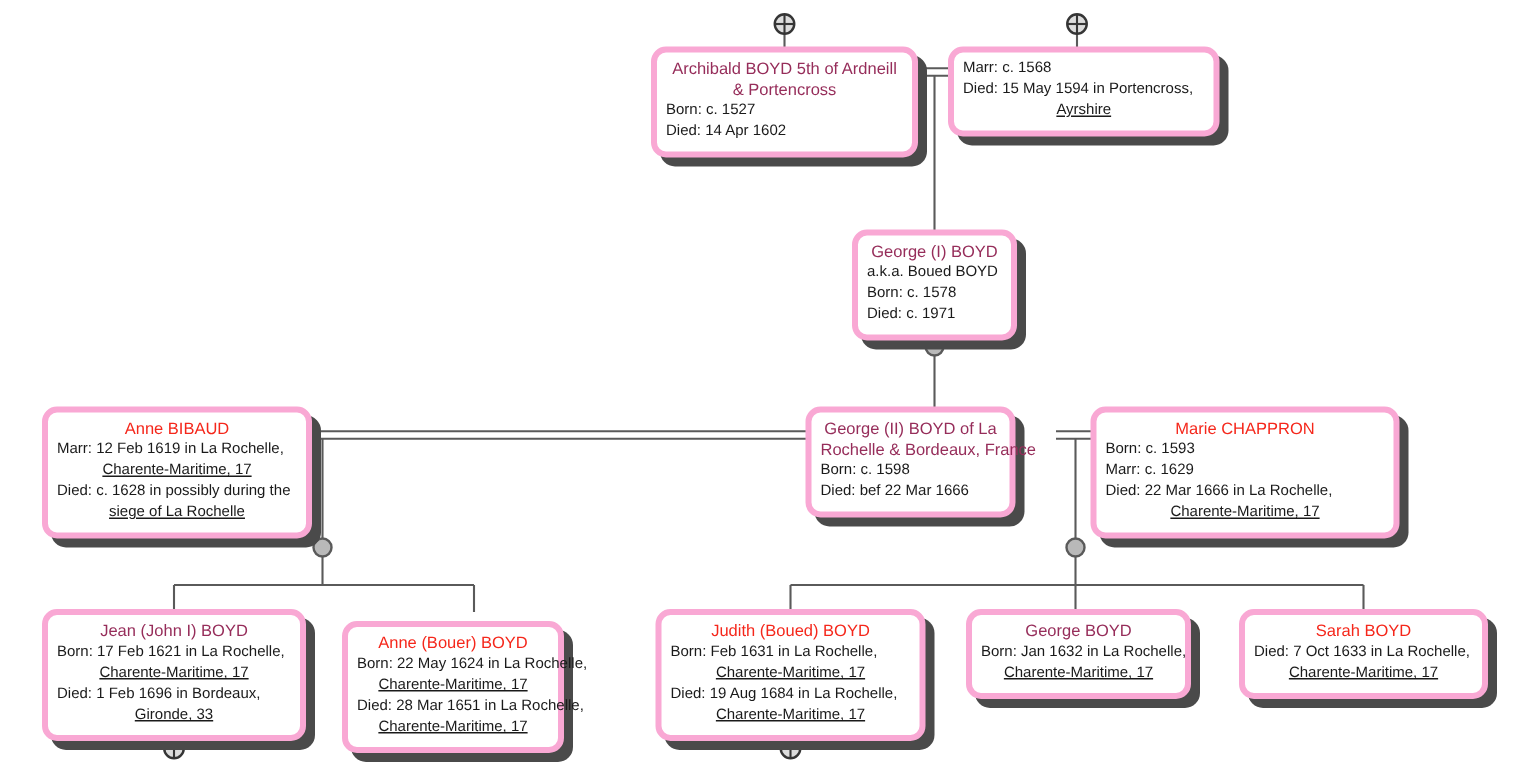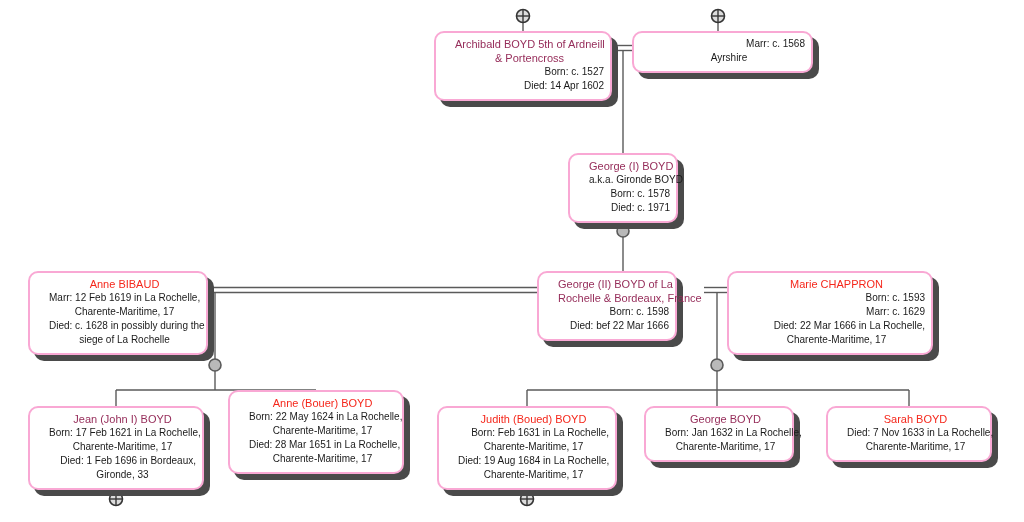--- a/index.html
+++ b/index.html
@@ -14,41 +14,42 @@
   #wires {
     position: absolute;
     left: 0; top: 0;
     z-index: 1;
   }
   .person-box {
     position: absolute;
     z-index: 2;
     box-sizing: border-box;
     background: #ffffff;
-    border: 2px solid #f9a8d4;
+    border: 4px solid #f9a8d4;
     border-radius: 10px;
     box-shadow: 6px 6px 0 #4a4a4a;
-    padding: 4px 6px 6px 19px;
+    padding: 4px 6px 6px 6px;
     cursor: pointer;
   }
   .person-name {
     text-align: center;
     font-size: 11px;
     line-height: 14px;
     white-space: nowrap;
   }
   .person-detail {
     font-size: 10px;
     line-height: 14px;
     color: #1a1a1a;
-    text-align: right;
+    text-align: left;
     white-space: nowrap;
   }
   .person-detail.cont {
     text-align: center;
+    text-decoration: underline;
   }
 </style>
 </head>
 <body>
 
 <div id="stage">
   <svg id="wires" width="1024" height="522">
       <line x1="612" y1="45.5" x2="634" y2="45.5" stroke="#5a5a5a" stroke-width="1.4"></line>
       <line x1="612" y1="50.5" x2="634" y2="50.5" stroke="#5a5a5a" stroke-width="1.4"></line>
       <line x1="623" y1="50" x2="623" y2="155" stroke="#5a5a5a" stroke-width="1.4"></line>
@@ -96,27 +97,28 @@
 <div class="person-box" style="left: 434px; top: 31px; width: 178px;">
       <div class="person-name" style="color: rgb(150, 45, 90);">
         <div>Archibald BOYD 5th of Ardneill</div>
         <div>&amp; Portencross</div>
       </div>
       <div class="person-detail">Born: c. 1527</div>
       <div class="person-detail">Died: 14 Apr 1602</div>
     </div>
     <div class="person-box" style="left: 632px; top: 31px; width: 181px;">
       <div class="person-detail">Marr: c. 1568</div>
+      <div class="person-detail">Died: 15 May 1594 in Portencross,</div>
       <div class="person-detail cont">Ayrshire</div>
     </div>
     <div class="person-box" style="left: 568px; top: 153px; width: 110px;">
       <div class="person-name" style="color: rgb(150, 45, 90);">
         <div>George (I) BOYD</div>
       </div>
-      <div class="person-detail">a.k.a. Gironde BOYD</div>
+      <div class="person-detail">a.k.a. Boued BOYD</div>
       <div class="person-detail">Born: c. 1578</div>
       <div class="person-detail">Died: c. 1971</div>
     </div>
     <div class="person-box" style="left: 28px; top: 271px; width: 180px;">
       <div class="person-name" style="color: rgb(245, 39, 27);">
         <div>Anne BIBAUD</div>
       </div>
       <div class="person-detail">Marr: 12 Feb 1619 in La Rochelle,</div>
       <div class="person-detail cont">Charente-Maritime, 17</div>
       <div class="person-detail">Died: c. 1628 in possibly during the</div>
@@ -141,21 +143,21 @@
     </div>
     <div class="person-box" style="left: 28px; top: 406px; width: 176px;">
       <div class="person-name" style="color: rgb(150, 45, 90);">
         <div>Jean (John I) BOYD</div>
       </div>
       <div class="person-detail">Born: 17 Feb 1621 in La Rochelle,</div>
       <div class="person-detail cont">Charente-Maritime, 17</div>
       <div class="person-detail">Died: 1 Feb 1696 in Bordeaux,</div>
       <div class="person-detail cont">Gironde, 33</div>
     </div>
-    <div class="person-box" style="left: 228px; top: 390px; width: 176px;">
+    <div class="person-box" style="left: 228px; top: 414px; width: 148px;">
       <div class="person-name" style="color: rgb(245, 39, 27);">
         <div>Anne (Bouer) BOYD</div>
       </div>
       <div class="person-detail">Born: 22 May 1624 in La Rochelle,</div>
       <div class="person-detail cont">Charente-Maritime, 17</div>
       <div class="person-detail">Died: 28 Mar 1651 in La Rochelle,</div>
       <div class="person-detail cont">Charente-Maritime, 17</div>
     </div>
     <div class="person-box" style="left: 437px; top: 406px; width: 180px;">
       <div class="person-name" style="color: rgb(245, 39, 27);">
@@ -170,16 +172,16 @@
       <div class="person-name" style="color: rgb(150, 45, 90);">
         <div>George BOYD</div>
       </div>
       <div class="person-detail">Born: Jan 1632 in La Rochelle,</div>
       <div class="person-detail cont">Charente-Maritime, 17</div>
     </div>
     <div class="person-box" style="left: 826px; top: 406px; width: 166px;">
       <div class="person-name" style="color: rgb(245, 39, 27); text-align: center;">
         <div>Sarah BOYD</div>
       </div>
-      <div class="person-detail">Died: 7 Nov 1633 in La Rochelle,</div>
+      <div class="person-detail">Died: 7 Oct 1633 in La Rochelle,</div>
       <div class="person-detail cont">Charente-Maritime, 17</div>
     </div>
   </div>
 
 </body></html>

